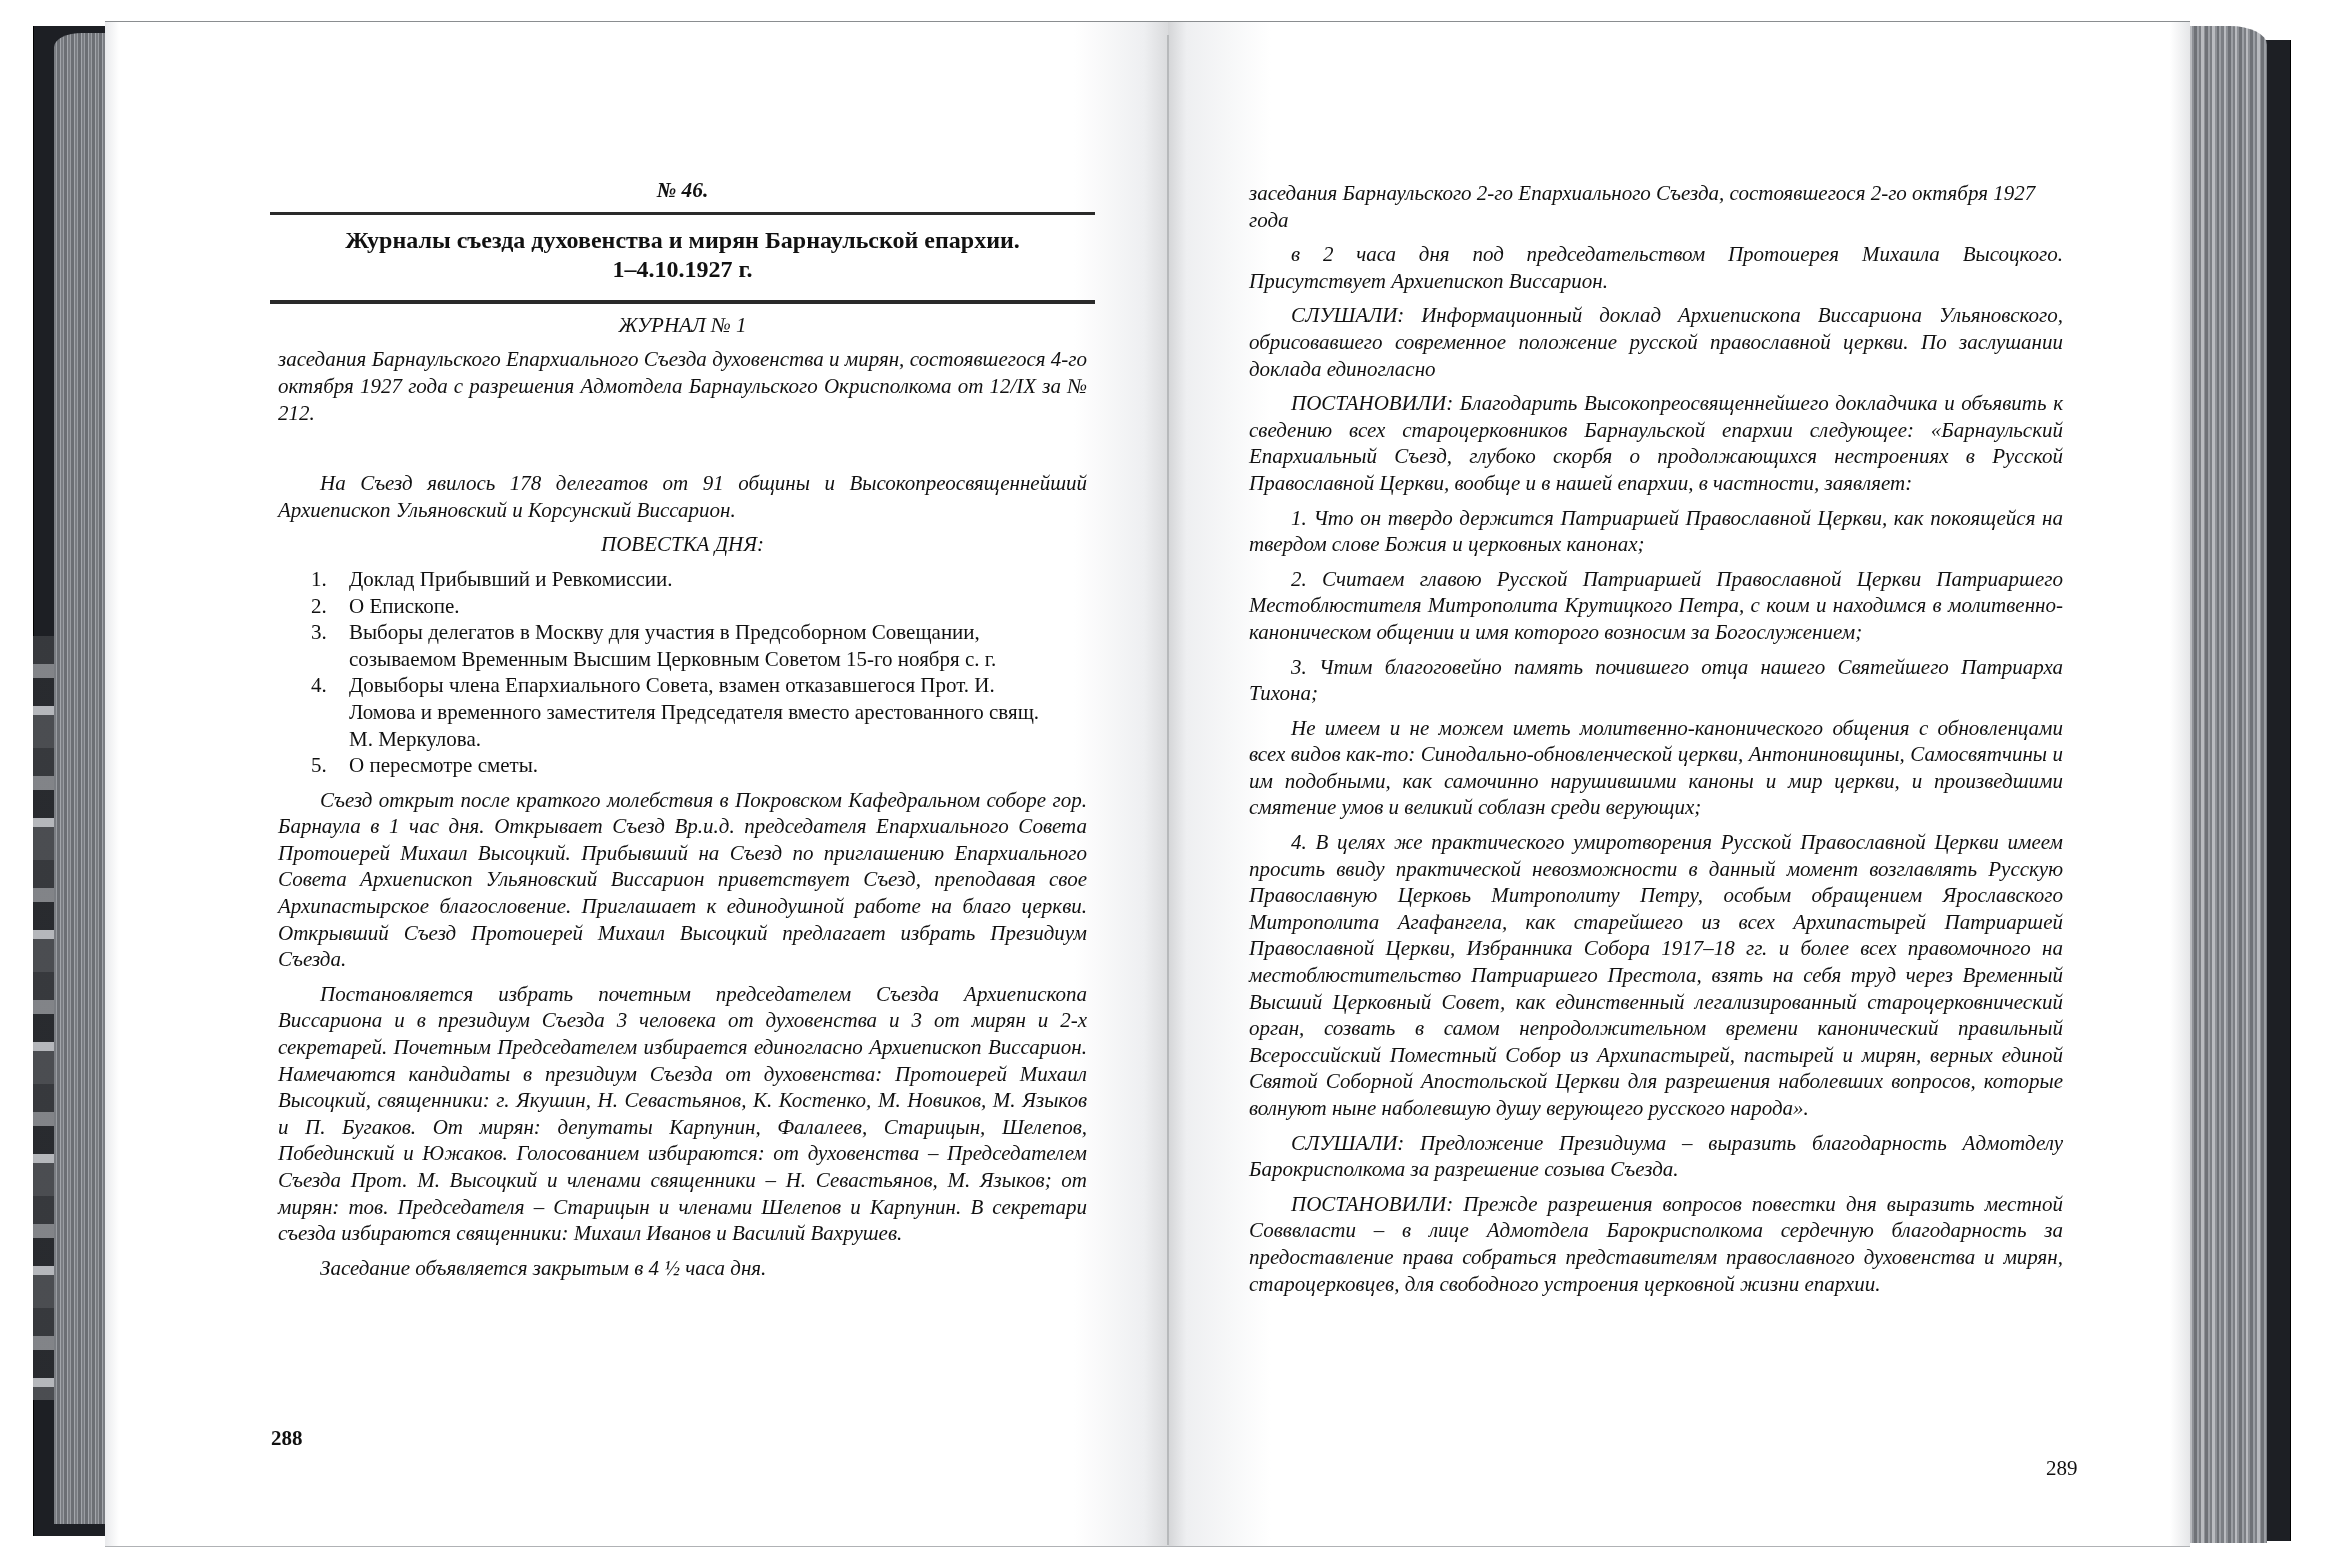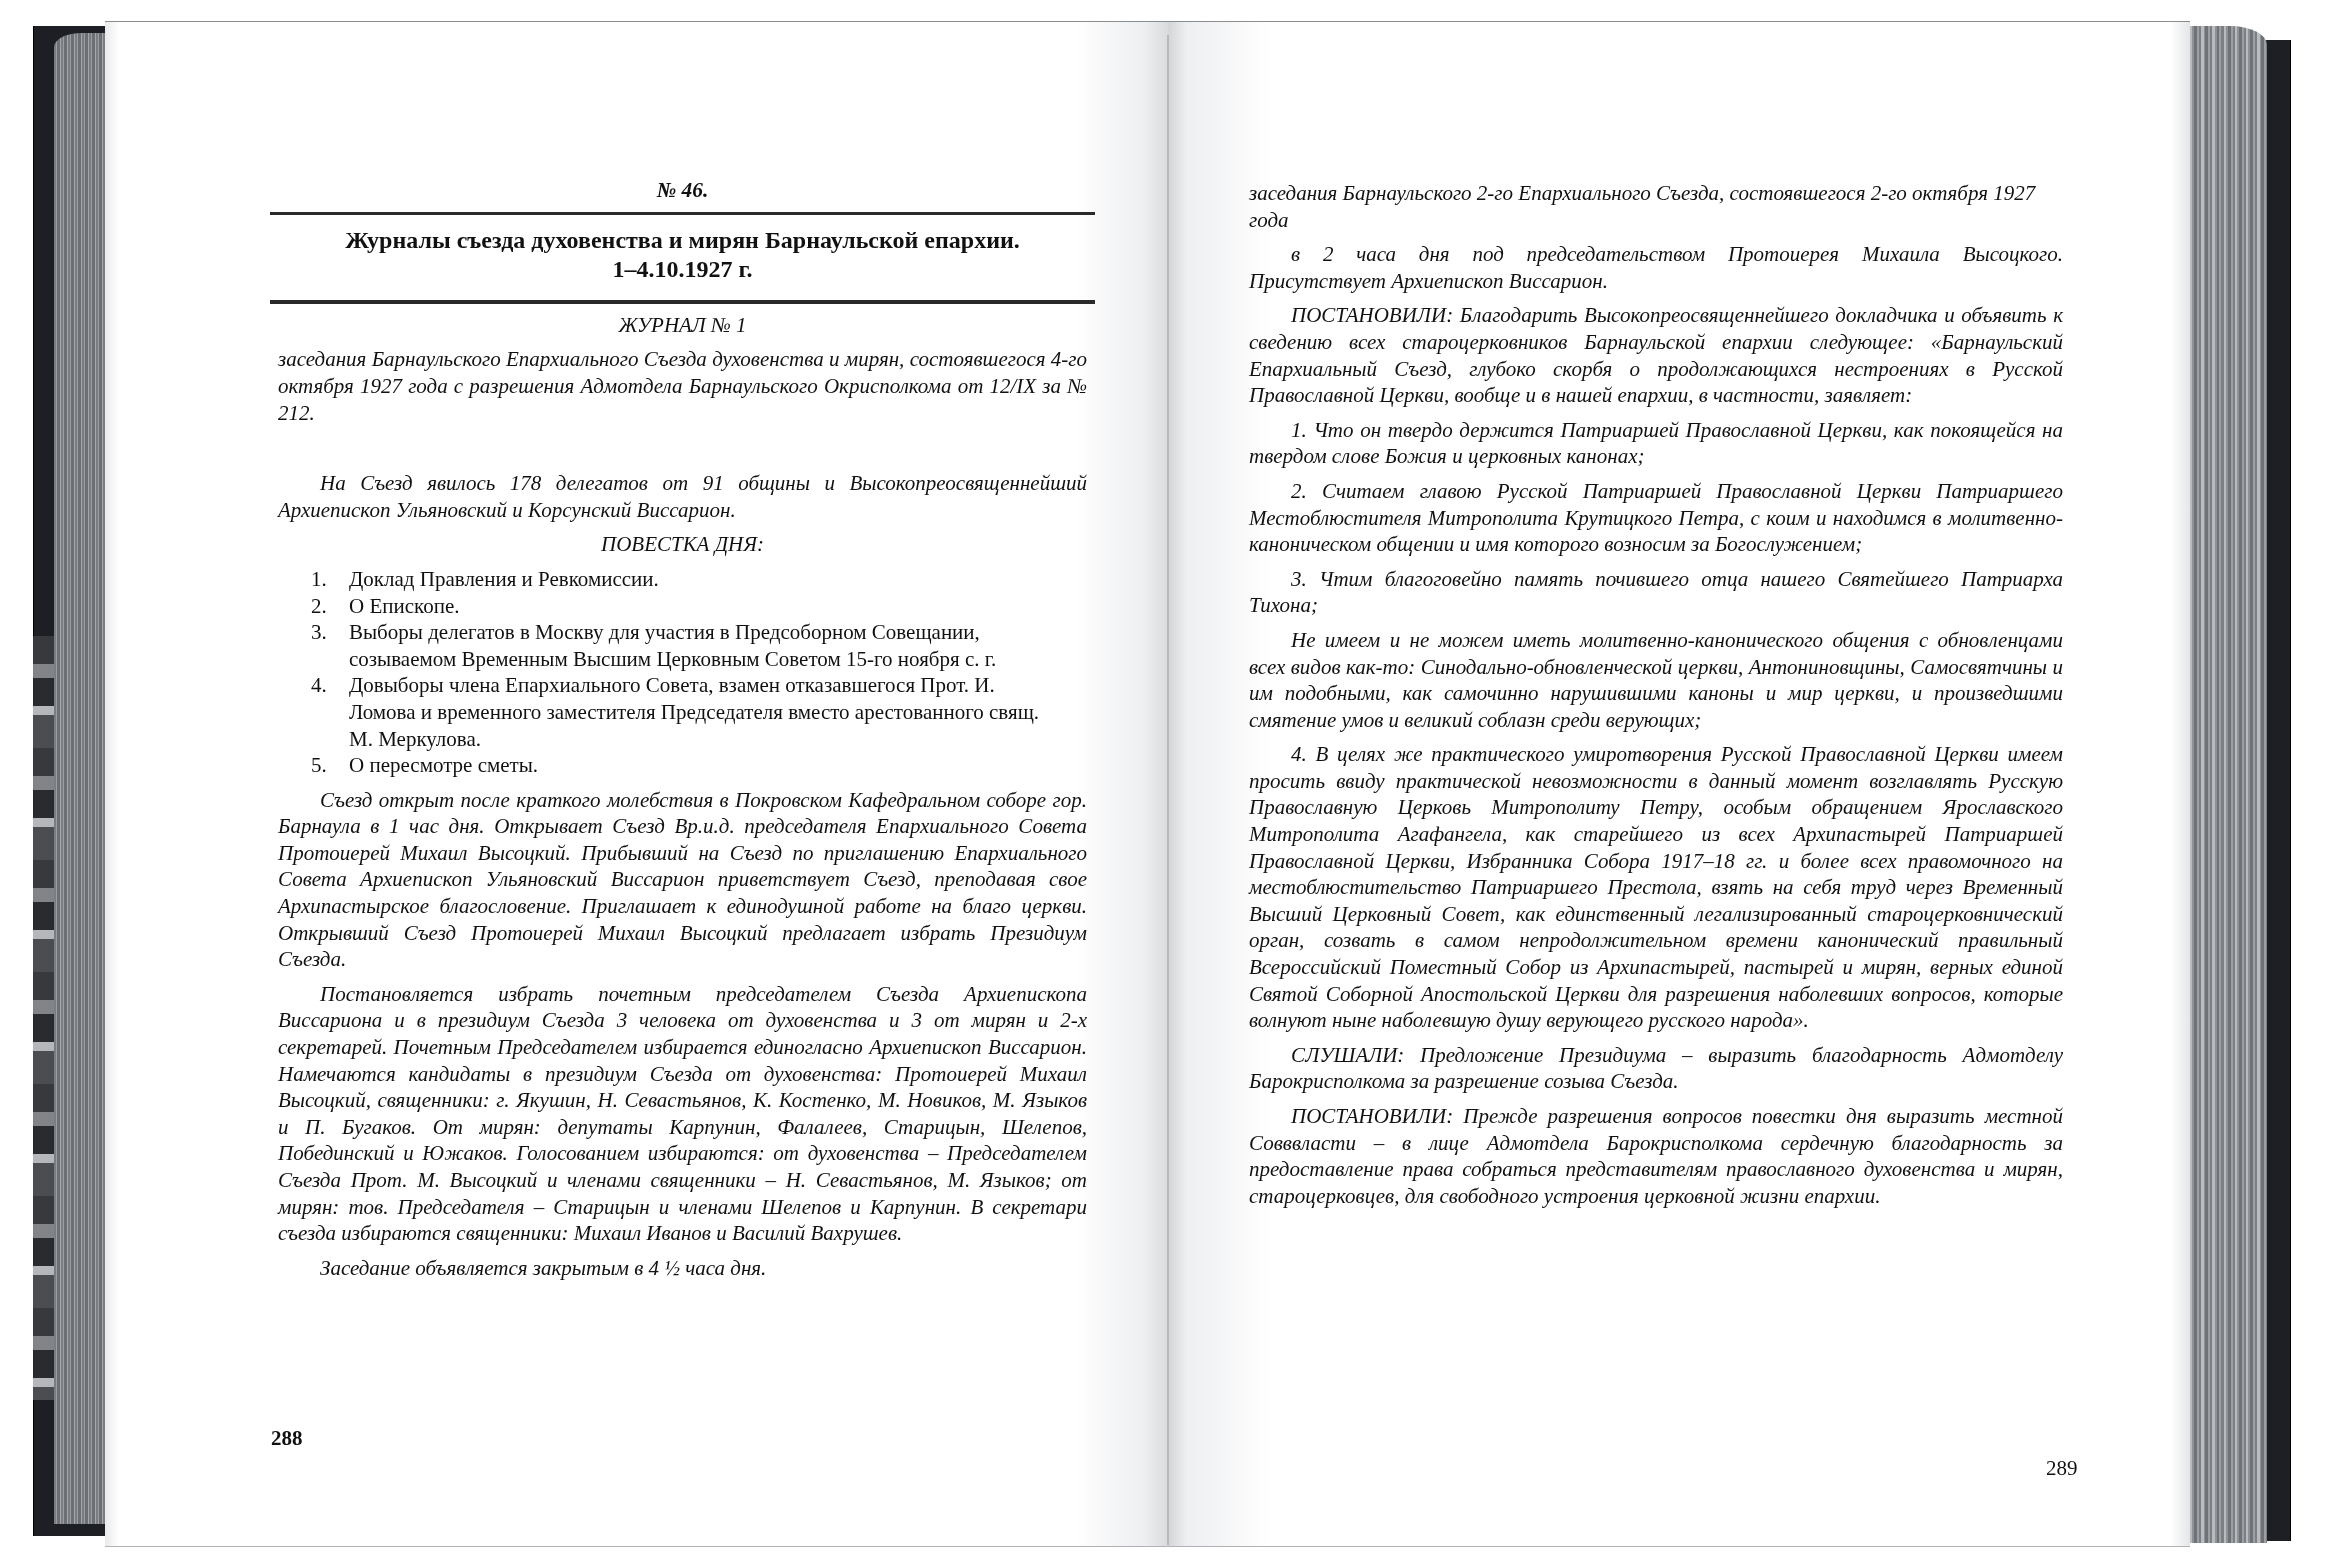--- a/index.html
+++ b/index.html
@@ -69,21 +69,21 @@
 
   <p class="journal-head">ЖУРНАЛ № 1</p>
   <p>заседания Барнаульского Епархиального Съезда духовенства и мирян, состоявшегося 4-го октября 1927 года с разрешения Адмотдела Барнаульского Окрисполкома от 12/IX за № 212.</p>
   <div class="gap"></div>
   <p class="indent">На Съезд явилось 178 делегатов от 91 общины и Высокопреосвященнейший Архиепископ Ульяновский и Корсунский Виссарион.</p>
 
   <p class="agenda-head">ПОВЕСТКА ДНЯ:</p>
   <ul class="agenda">
     <li>
         <span class="num">1.</span>
-        <span class="txt">Доклад Правления и Ревкомиссии.</span>
+        <span class="txt">Доклад Прибывший и Ревкомиссии.</span>
       </li>
     <li>
         <span class="num">2.</span>
         <span class="txt">О Епископе.</span>
       </li>
     <li>
         <span class="num">3.</span>
         <span class="txt">Выборы делегатов в Москву для участия в Предсоборном Совещании, созываемом Временным Высшим Церковным Советом 15-го ноября с. г.</span>
       </li>
     <li>
@@ -98,20 +98,21 @@
 
   <p class="indent">Съезд открыт после краткого молебствия в Покровском Кафедральном соборе гор. Барнаула в 1 час дня. Открывает Съезд Вр.и.д. председателя Епархиального Совета Протоиерей Михаил Высоцкий. Прибывший на Съезд по приглашению Епархиального Совета Архиепископ Ульяновский Виссарион приветствует Съезд, преподавая свое Архипастырское благословение. Приглашает к единодушной работе на благо церкви. Открывший Съезд Протоиерей Михаил Высоцкий предлагает избрать Президиум Съезда.</p>
   <p class="indent">Постановляется избрать почетным председателем Съезда Архиепископа Виссариона и в президиум Съезда 3 человека от духовенства и 3 от мирян и 2-х секретарей. Почетным Председателем избирается единогласно Архиепископ Виссарион. Намечаются кандидаты в президиум Съезда от духовенства: Протоиерей Михаил Высоцкий, священники: г. Якушин, Н. Севастьянов, К. Костенко, М. Новиков, М. Языков и П. Бугаков. От мирян: депутаты Карпунин, Фалалеев, Старицын, Шелепов, Побединский и Южаков. Голосованием избираются: от духовенства – Председателем Съезда Прот. М. Высоцкий и членами священники – Н. Севастьянов, М. Языков; от мирян: тов. Председателя – Старицын и членами Шелепов и Карпунин. В секретари съезда избираются священники: Михаил Иванов и Василий Вахрушев.</p>
   <p class="indent">Заседание объявляется закрытым в 4 ½ часа дня.</p>
 </div>
 <div class="page-number pn-left">288</div>
 
 <div class="col col-right">
   <p style="text-align:left">заседания Барнаульского 2-го Епархиального Съезда, состоявшегося 2-го октября 1927 года</p>
   <p class="indent">в 2 часа дня под председательством Протоиерея Михаила Высоцкого. Присутствует Архиепископ Виссарион.</p>
+  <p class="indent">СЛУШАЛИ: Информационный доклад Архиепископа Виссариона Ульяновского, обрисовавшего современное положение русской православной церкви. По заслушании доклада единогласно</p>
   <p class="indent">ПОСТАНОВИЛИ: Благодарить Высокопреосвященнейшего докладчика и объявить к сведению всех староцерковников Барнаульской епархии следующее: «Барнаульский Епархиальный Съезд, глубоко скорбя о продолжающихся нестроениях в Русской Православной Церкви, вообще и в нашей епархии, в частности, заявляет:</p>
   <p class="indent">1. Что он твердо держится Патриаршей Православной Церкви, как покоящейся на твердом слове Божия и церковных канонах;</p>
   <p class="indent">2. Считаем главою Русской Патриаршей Православной Церкви Патриаршего Местоблюстителя Митрополита Крутицкого Петра, с коим и находимся в молитвенно-каноническом общении и имя которого возносим за Богослужением;</p>
   <p class="indent">3. Чтим благоговейно память почившего отца нашего Святейшего Патриарха Тихона;</p>
   <p class="indent">Не имеем и не можем иметь молитвенно-канонического общения с обновленцами всех видов как-то: Синодально-обновленческой церкви, Антониновщины, Самосвятчины и им подобными, как самочинно нарушившими каноны и мир церкви, и произведшими смятение умов и великий соблазн среди верующих;</p>
   <p class="indent">4. В целях же практического умиротворения Русской Православной Церкви имеем просить ввиду практической невозможности в данный момент возглавлять Русскую Православную Церковь Митрополиту Петру, особым обращением Ярославского Митрополита Агафангела, как старейшего из всех Архипастырей Патриаршей Православной Церкви, Избранника Собора 1917–18 гг. и более всех правомочного на местоблюстительство Патриаршего Престола, взять на себя труд через Временный Высший Церковный Совет, как единственный легализированный староцерковнический орган, созвать в самом непродолжительном времени канонический правильный Всероссийский Поместный Собор из Архипастырей, пастырей и мирян, верных единой Святой Соборной Апостольской Церкви для разрешения наболевших вопросов, которые волнуют ныне наболевшую душу верующего русского народа».</p>
   <p class="indent">СЛУШАЛИ: Предложение Президиума – выразить благодарность Адмотделу Барокрисполкома за разрешение созыва Съезда.</p>
   <p class="indent">ПОСТАНОВИЛИ: Прежде разрешения вопросов повестки дня выразить местной Совввласти – в лице Адмотдела Барокрисполкома сердечную благодарность за предоставление права собраться представителям православного духовенства и мирян, староцерковцев, для свободного устроения церковной жизни епархии.</p>
 </div>
 <div class="page-number pn-right">289</div>

